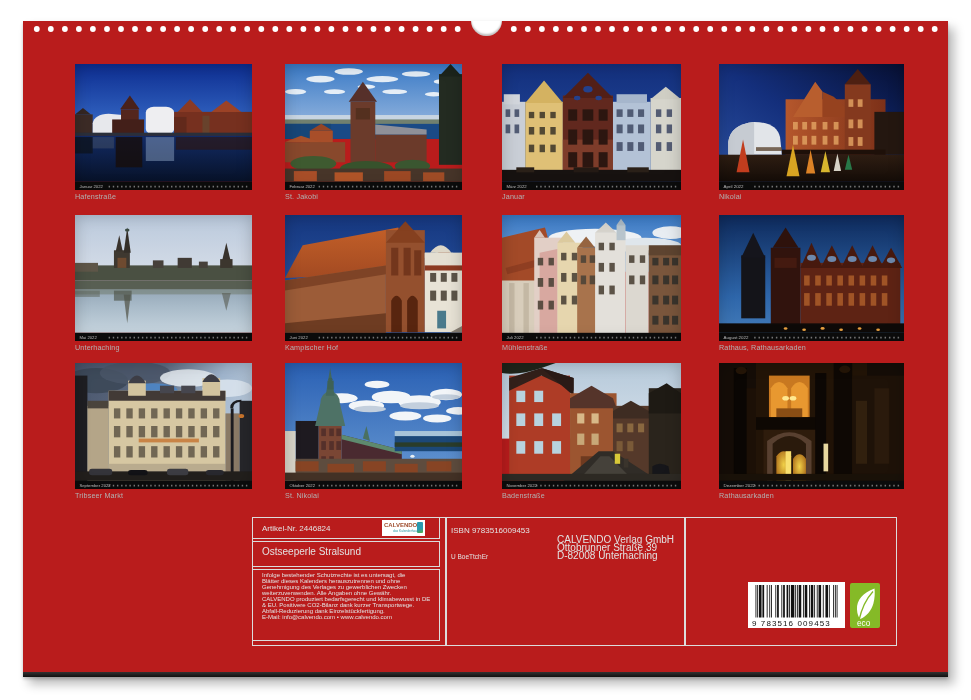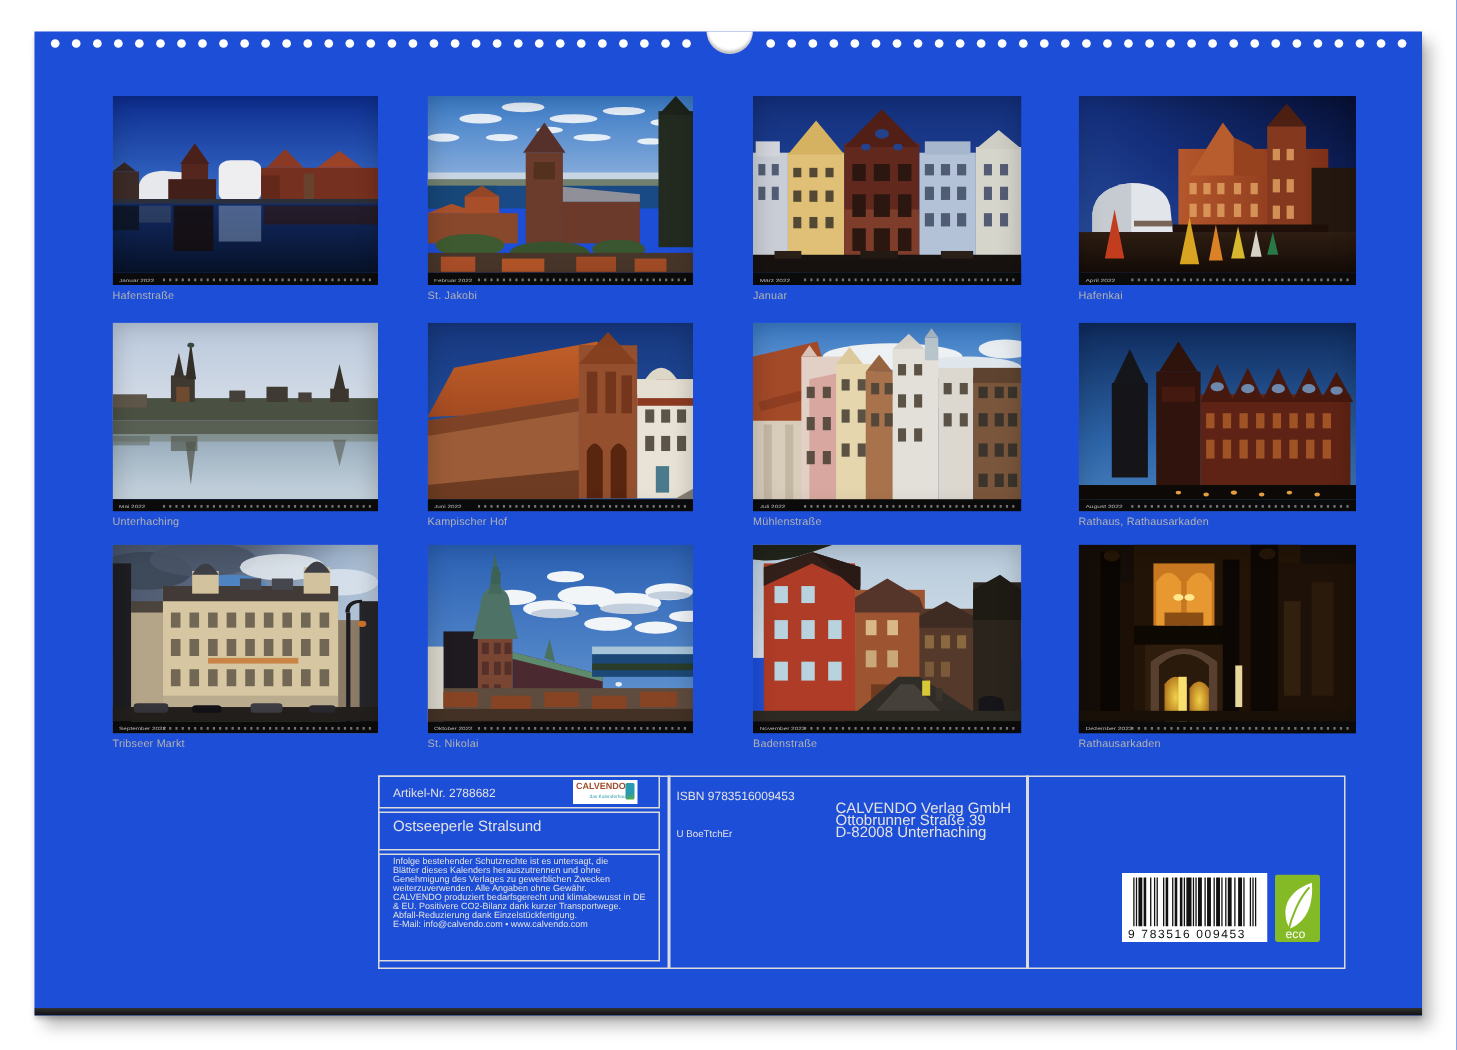--- a/index.html
+++ b/index.html
@@ -1,15 +1,15 @@
 <!DOCTYPE html>
 <html><head><meta charset="utf-8"><style>
 *{margin:0;padding:0;box-sizing:border-box}
 body{width:971px;height:700px;position:relative;background:#fff;font-family:"Liberation Sans",sans-serif;overflow:hidden}
-#page{position:absolute;left:23px;top:21px;width:925px;height:656px;background:#1d4ed8;overflow:hidden;
+#page{position:absolute;left:23px;top:21px;width:925px;height:656px;background:#b91c1c;overflow:hidden;
 box-shadow:6px 7px 10px rgba(0,0,0,0.28), 0 2px 3px rgba(0,0,0,0.2);text-decoration:underline;}
 #page:after{content:"";position:absolute;left:0;right:0;bottom:0;height:5px;background:linear-gradient(#323232,#101010);}
 .dots{position:absolute;left:0;top:0;width:925px;height:16px;}
 .notch{position:absolute;left:448px;top:-16px;width:31px;height:31px;border-radius:50%;background:#fff;box-shadow:inset 0 -2px 2px rgba(0,0,0,0.25);}
 .cap{position:absolute;color:#b2b2b2;font-size:7.2px;letter-spacing:0.15px}
 .photo{position:absolute;overflow:hidden}
 .photo svg{display:block}
 .photo:after{content:"";position:absolute;left:0;top:0;right:0;bottom:0;box-shadow:inset 0 0 16px rgba(0,0,0,0.22)}
 .wl{position:absolute;border:1.5px solid #dcdcdc}
 .wt{position:absolute;color:#e2e2e2}
@@ -293,21 +293,21 @@
 <polygon points="47,87 49.5,68 52,87" fill="#dc8226"></polygon>
 <polygon points="55,86 57.5,69 60,86" fill="#d8b62e"></polygon>
 <polygon points="62,85 64,71 66,85" fill="#d6d2c6"></polygon>
 <polygon points="68,84 70,72 72,84" fill="#287848"></polygon>
 <rect x="20" y="66" width="14" height="3" fill="#5c4632" opacity="0.8"></rect>
 <rect x="0" y="93.5" width="100" height="6.5" fill="#0c0c0c"></rect>
         <text x="2.5" y="98.4" font-size="2.4" fill="#c8c8c8" font-family="Liberation Sans, sans-serif">April 2022</text>
         <line x1="19" y1="97.3" x2="98" y2="97.3" stroke="#9a9a9a" stroke-width="1.4" stroke-dasharray="0.8 1.55" opacity="0.8"></line>
       </svg>
     </div>
-    <div class="cap" style="left:696px;top:170.5px">Hafenkai</div>
+    <div class="cap" style="left:696px;top:170.5px">Nikolai</div>
     <div class="photo" style="left:52px;top:194px;width:177px;height:126px">
       <svg width="177" height="126" viewBox="0 0 100 100" preserveAspectRatio="none">
 <defs>
           <linearGradient id="g5s" x1="0" y1="0" x2="0" y2="1">
 <stop offset="0" stop-color="#bac9dc"></stop>
             <stop offset="1" stop-color="#d8dfe9"></stop>
           </linearGradient>
 <linearGradient id="g5w" x1="0" y1="0" x2="0" y2="1">
 <stop offset="0" stop-color="#8a9dae"></stop>
             <stop offset="0.5" stop-color="#a9bbc9"></stop>
@@ -762,21 +762,21 @@
         <line x1="19" y1="97.3" x2="98" y2="97.3" stroke="#9a9a9a" stroke-width="1.4" stroke-dasharray="0.8 1.55" opacity="0.8"></line>
       </svg>
     </div>
     <div class="cap" style="left:696px;top:469.5px">Rathausarkaden</div>
     <div class="wl" style="left:229px;top:496px;width:645px;height:129px"></div>
     <div class="wl" style="left:229px;top:496px;width:188px;height:22px"></div>
     <div class="wl" style="left:229px;top:520px;width:188px;height:26px"></div>
     <div class="wl" style="left:229px;top:548px;width:188px;height:72px"></div>
     <div style="position:absolute;left:422px;top:496px;width:1.5px;height:129px;background:#dcdcdc"></div>
     <div style="position:absolute;left:661px;top:496px;width:1.5px;height:129px;background:#dcdcdc"></div>
-    <div class="wt" style="left:239px;top:503px;font-size:8px">Artikel-Nr. 2788682</div>
+    <div class="wt" style="left:239px;top:503px;font-size:8px">Artikel-Nr. 2446824</div>
     <div class="wt" style="left:239px;top:525px;font-size:10px">Ostseeperle Stralsund</div>
     <div class="wt" style="left:239px;top:552px;font-size:6px;line-height:5.95px;white-space:nowrap">Infolge bestehender Schutzrechte ist es untersagt, die<br>Blätter dieses Kalenders herauszutrennen und ohne<br>Genehmigung des Verlages zu gewerblichen Zwecken<br>weiterzuverwenden. Alle Angaben ohne Gewähr.<br>CALVENDO produziert bedarfsgerecht und klimabewusst in DE<br>&amp; EU. Positivere CO2-Bilanz dank kurzer Transportwege.<br>Abfall-Reduzierung dank Einzelstückfertigung.<br>E-Mail: info@calvendo.com • www.calvendo.com</div>
     <div class="wt" style="left:428px;top:505px;font-size:8px">ISBN 9783516009453</div>
     <div class="wt" style="left:428px;top:532px;font-size:6.5px">U BoeTtchEr</div>
     <div class="wt" style="left:534px;top:515px;font-size:10px;line-height:7.9px">CALVENDO Verlag GmbH<br>Ottobrunner Straße 39<br>D-82008 Unterhaching</div>
     <div style="position:absolute;left:359px;top:498.5px;width:43px;height:16px;background:#fff">
 <div style="position:absolute;left:2px;top:2px;font-size:6px;font-weight:bold;color:#a04f30;letter-spacing:0px">CALVENDO</div>
 <div style="position:absolute;left:11px;top:9.5px;font-size:3.2px;color:#2a9aa8">das Kalenderhaus</div>
 <div style="position:absolute;right:2px;top:2px;width:6px;height:11px;background:linear-gradient(160deg,#2a9ab0 60%,#56b040);border-radius:1px"></div>
 </div>

